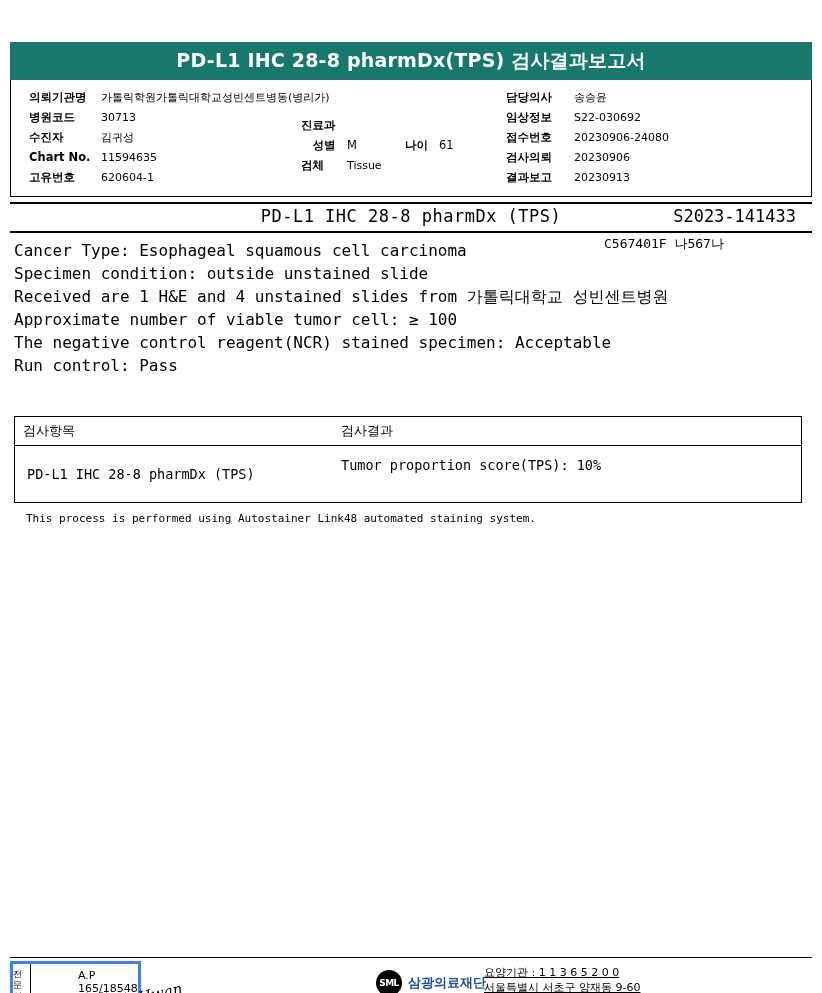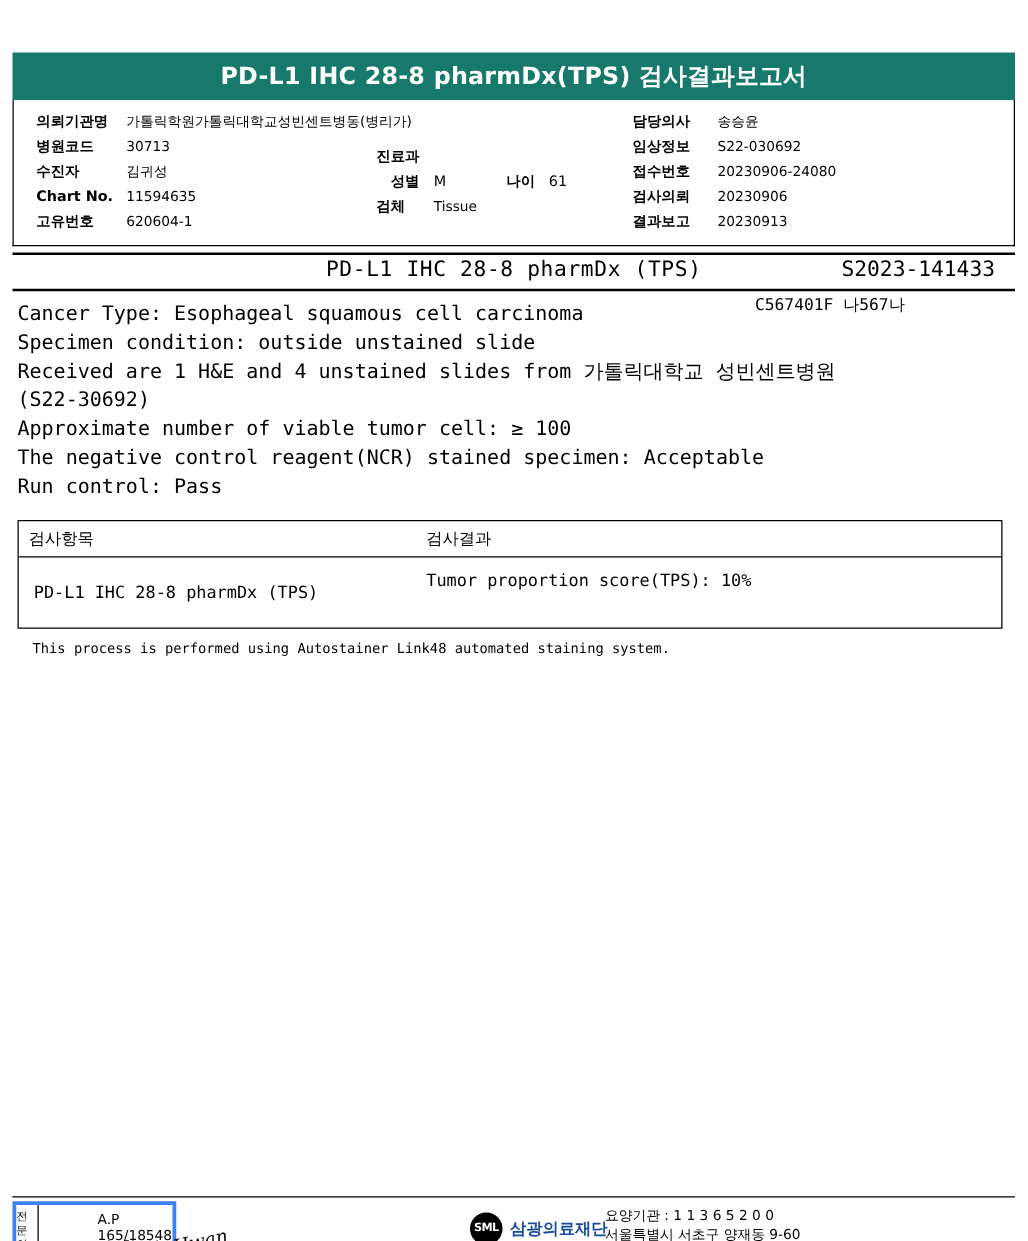--- a/index.html
+++ b/index.html
@@ -272,21 +272,21 @@
     font-weight: bold;
     color: #1d4e9c;
   }
   .footer-addr {
     position: absolute;
     left: 484px;
     top: 933px;
     font-size: 11px;
     line-height: 15px;
   }
-  .footer-addr div { white-space: pre; }
+  .footer-addr div { white-space: pre; text-decoration: underline; }
 </style>
 </head>
 <body>
 
 <div class="page">
 
   <div class="title-bar">
     <span>PD-L1 IHC 28-8 pharmDx(TPS) 검사결과보고서</span>
   </div>
 
@@ -361,21 +361,20 @@
   <div class="test-title">PD-L1 IHC 28-8 pharmDx (TPS)</div>
   <div class="test-accession">S2023-141433</div>
   <div class="rule-thick" id="rule2"></div>
 
   <div class="code-right">C567401F 나567나</div>
 
   <div class="body-lines">
     <div>Cancer Type: Esophageal squamous cell carcinoma</div>
     <div>Specimen condition: outside unstained slide</div>
     <div>Received are 1 H&amp;E and 4 unstained slides from 가톨릭대학교 성빈센트병원</div>
-    <div>(S22-30692)</div>
     <div>Approximate number of viable tumor cell: ≥ 100</div>
     <div>The negative control reagent(NCR) stained specimen: Acceptable</div>
     <div>Run control: Pass</div>
   </div>
 
   <div class="result-table">
     <div class="rt-head">
       <div class="c1">검사항목</div>
       <div class="c2">검사결과</div>
     </div>

